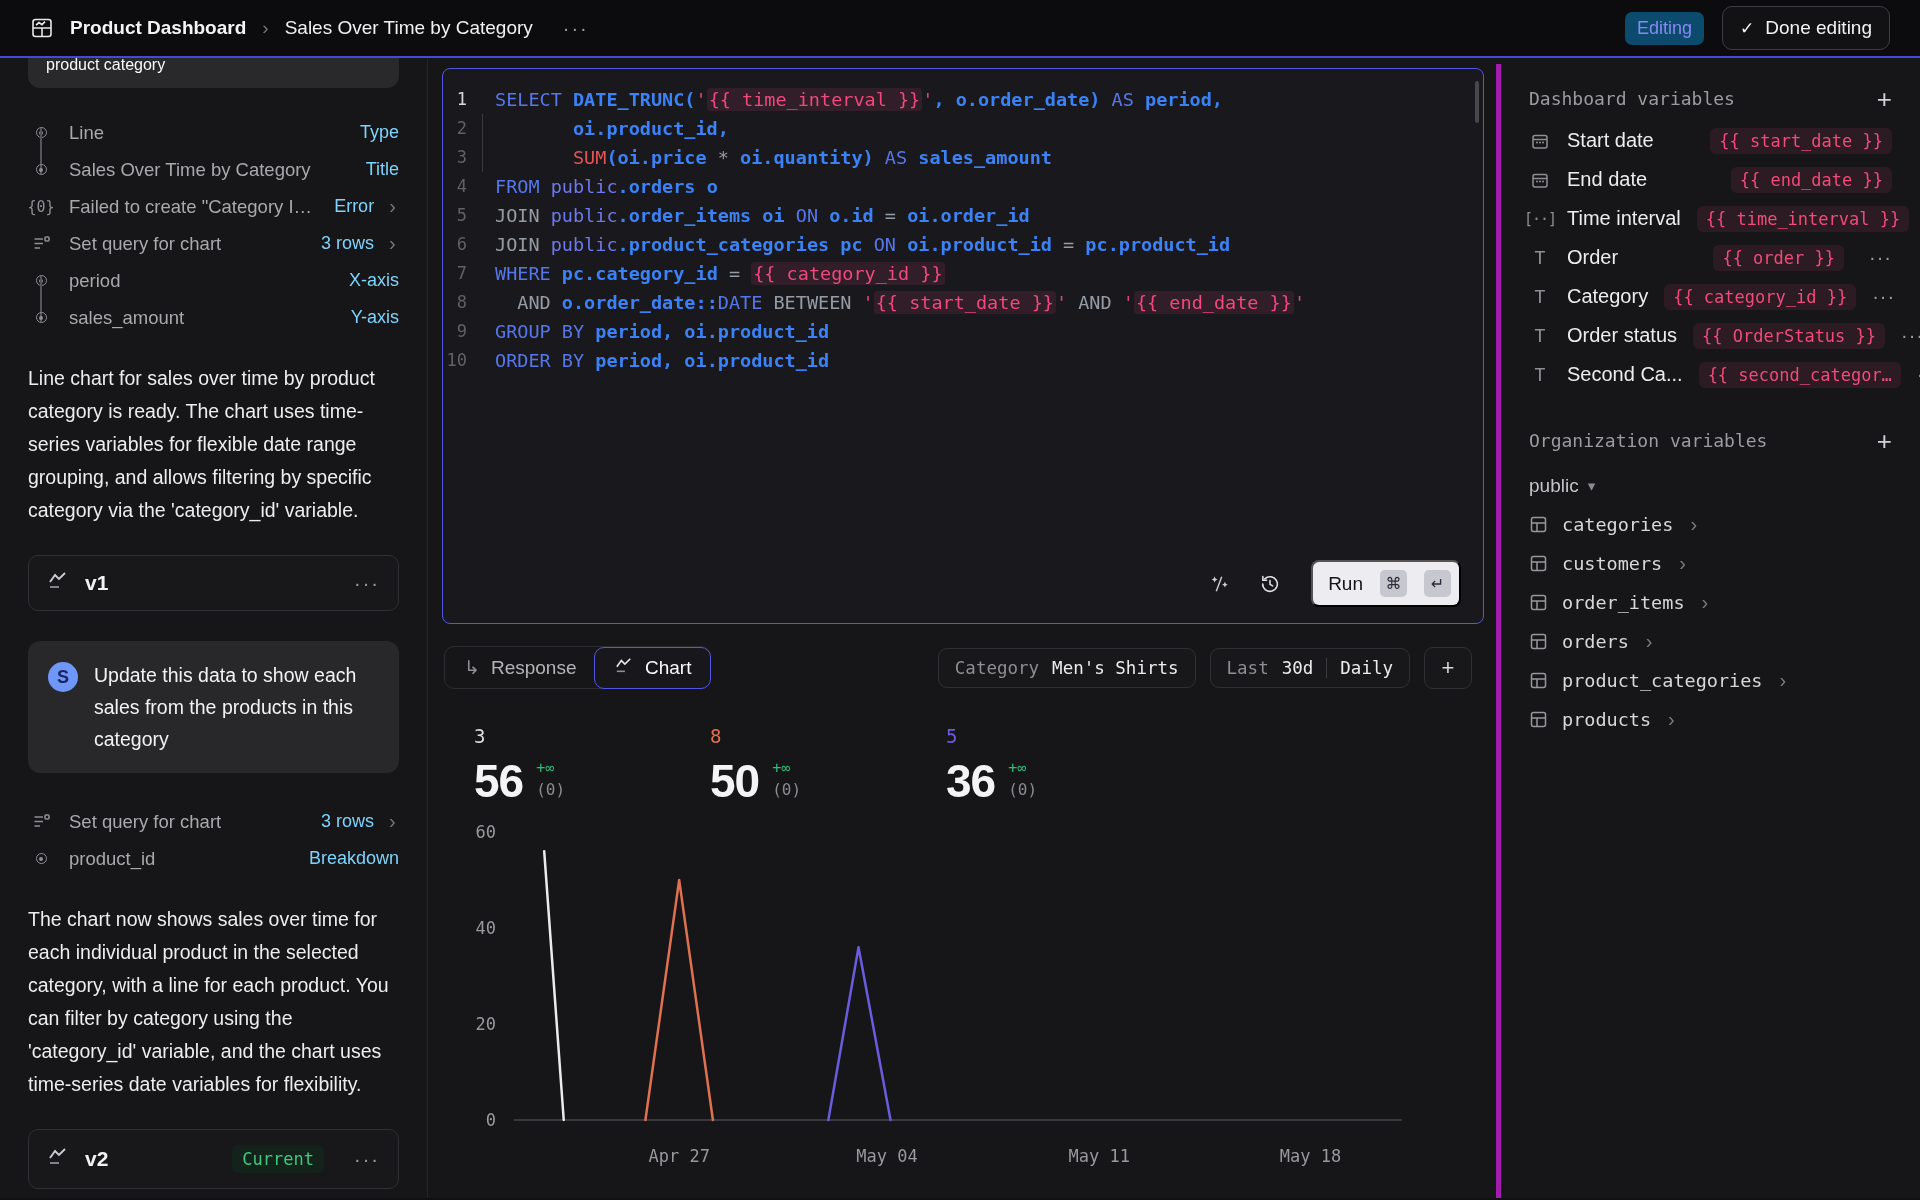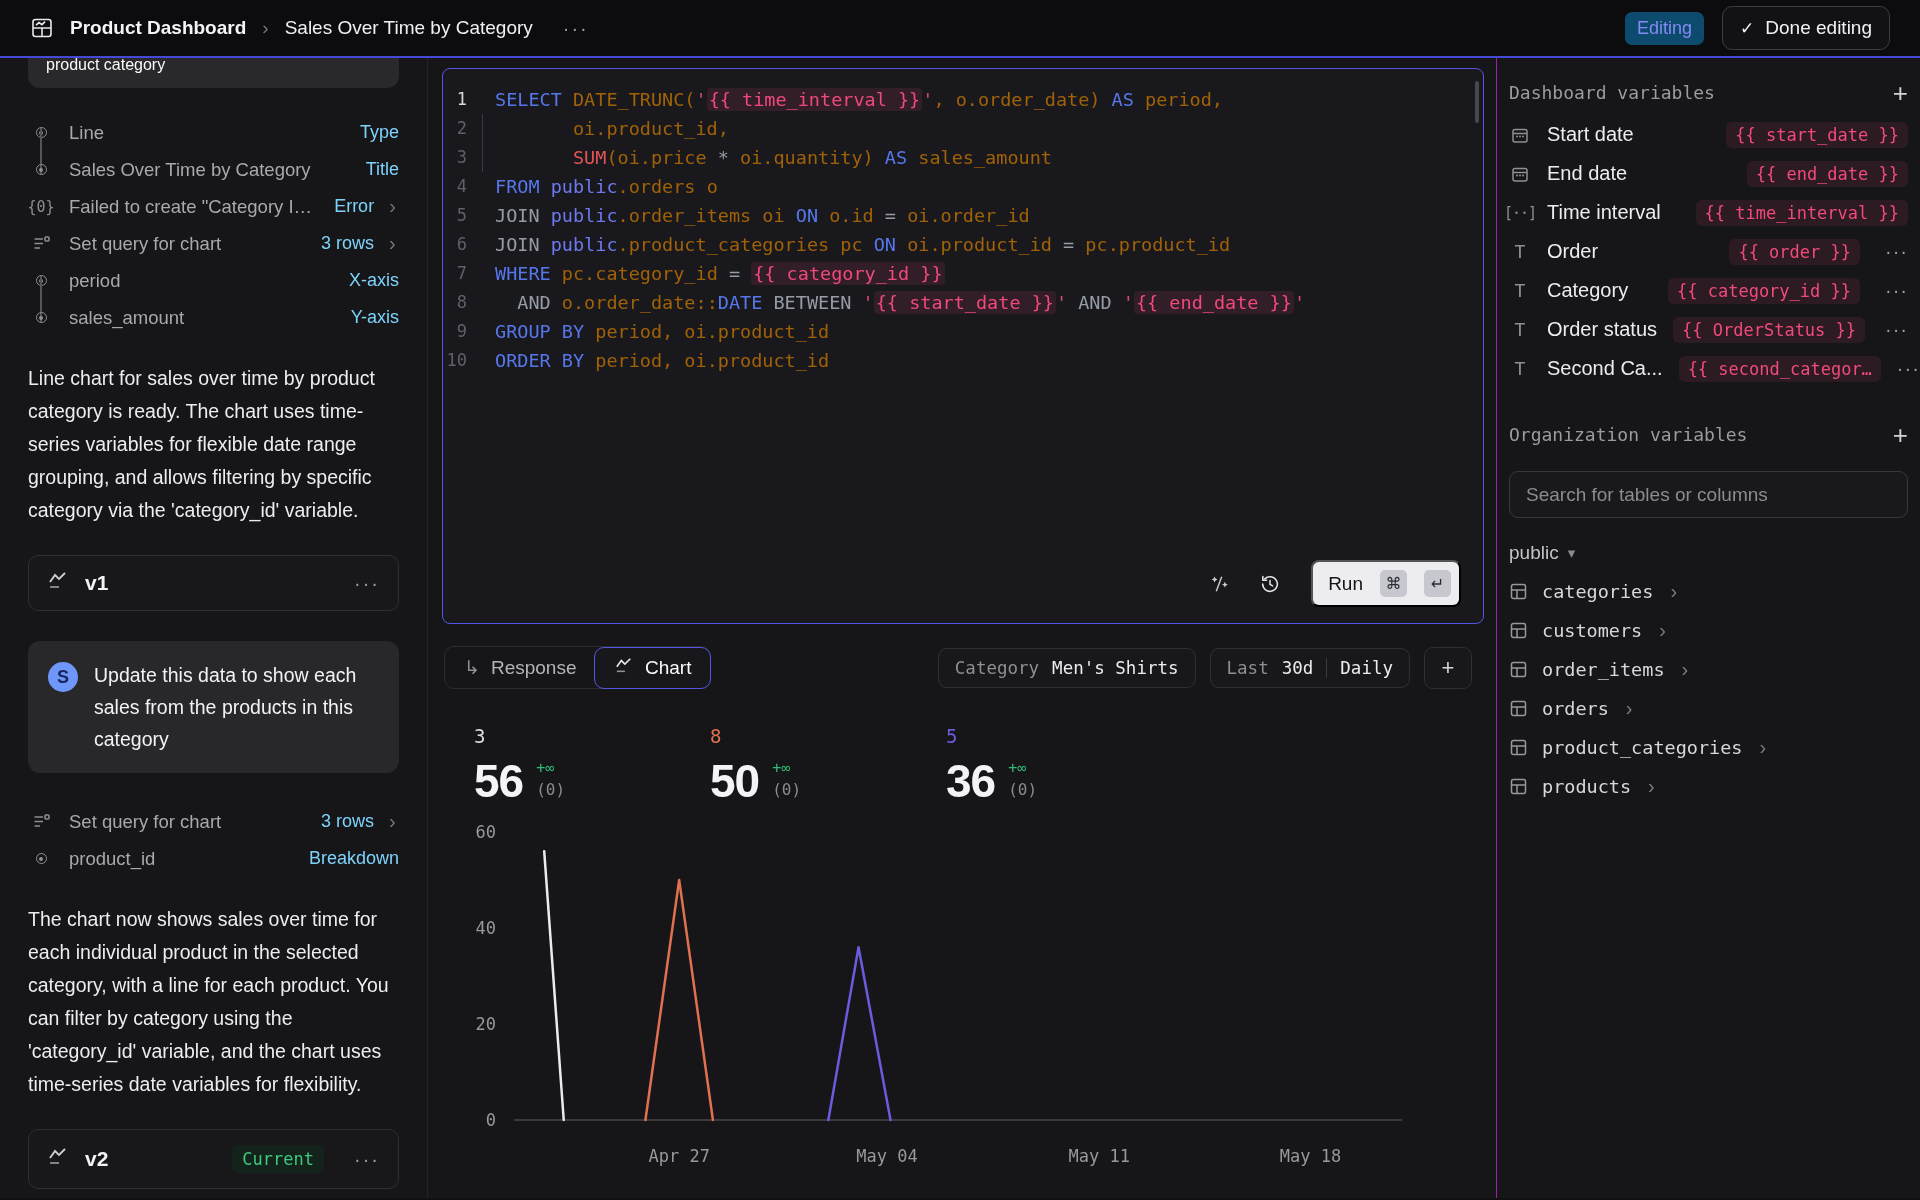--- a/index.html
+++ b/index.html
@@ -62,21 +62,21 @@
   .editor-wrap { margin:10px 12px 0 14px; border:1.5px solid #5356e2; border-radius:8px;
                  background:#19191d; height:556px; display:flex; flex-direction:column; position:relative; }
   .scroll-nub { position:absolute; right:4px; top:12px; width:4px; height:42px; background:#47474e; border-radius:2px; }
   .code-area { padding:16px 20px 0 0; font-family:"DejaVu Sans Mono",monospace; }
   .code-line { display:flex; line-height:29px; }
   .lnum { width:52px; flex:none; text-align:right; padding-right:28px; color:#5f6167; font-size:17px; }
   .code-line:first-child .lnum { color:#d8d8da; }
   .code { white-space:pre; font-size:18.5px; position:relative; }
   .code.guided::before { content:''; position:absolute; left:-13px; top:0; bottom:0; width:1px; background:#3a3b42; }
   .tk-kw { color:#5677ec; } .tk-cm { color:#969ca6; } .tk-fn { color:#e25555;text-align:center; }
-  .tk-sc { color:#6d79ee; } .tk-st { color:#d84a74; } .tk-tx { color:#a16207; }
+  .tk-sc { color:#6d79ee; } .tk-st { color:#d84a74; } .tk-tx { color:#3b82f6;font-weight:bold; }
   .tk-vr { color:#f1497b; background:rgba(241,73,123,.12); border-radius:4px; padding:1px 2px; }
   .editor-footer { margin-top:auto; display:flex; align-items:center; justify-content:flex-end;
                    gap:30px; padding:14px 22px 16px; }
   .icon-btn { display:flex; align-items:center; }
   .run-btn { display:flex; align-items:center; gap:17px; background:#ececf1; color:#141417;
              border-radius:8px; padding:8px 8px 8px 15px; font-size:19px; font-weight:500; }
   .keycap { width:27px; height:27px; background:#c7c7d0; border-radius:5px; display:flex;
             align-items:center; justify-content:center; font-size:16px; color:#2b2b31; }
 
   .results-bar { display:flex; align-items:center; margin:22px 24px 0 16px; }
@@ -96,21 +96,21 @@
   .stat { width:236px; }
   .stat-key { font-family:"DejaVu Sans Mono",monospace; font-size:19px; margin-bottom:11px; }
   .stat-main { display:flex; gap:13px; align-items:flex-start; }
   .stat-num { font-size:46px; line-height:1; color:#f4f4f6; font-weight:600; letter-spacing:-1px; }
   .stat-delta { display:flex; flex-direction:column; gap:3px; margin-top:1px; }
   .delta { color:#2ebd76; font-family:"DejaVu Sans Mono",monospace; font-size:15px; }
   .delta-sub { color:#8b8b8f; font-family:"DejaVu Sans Mono",monospace; font-size:16px; }
   .chart-wrap { margin:14px 0 0 24px; }
 
   
-  .rightbar { width:424px; flex:none; border-left:1px solid #a21caf; padding:24px 12px; overflow:hidden; }
+  .rightbar { width:424px; flex:none; border-left:5px solid #a21caf; padding:24px 28px; overflow:hidden;margin-top:6px; }
   .panel-header { display:flex; align-items:center; margin-bottom:12px; }
   .panel-title { font-family:"DejaVu Sans Mono",monospace; font-size:18px; color:#9b9ba0; }
   .panel-plus { margin-left:auto; color:#d2d2d6; font-size:26px; font-weight:300; line-height:20px; }
   .var-row { height:39px; display:flex; align-items:center; gap:16px; }
   .var-icon { width:22px; flex:none; display:flex; justify-content:center; }
   .var-label { font-size:20px; color:#ececee; white-space:nowrap; }
   .var-chip { margin-left:auto; font-family:"DejaVu Sans Mono",monospace; font-size:17px; color:#f14a7b;
               background:rgba(241,74,123,.10); padding:3px 9px; border-radius:6px; white-space:nowrap; }
   .var-dots { width:32px; text-align:right; color:#9b9b9f; font-size:20px; letter-spacing:1px; }
   .org-header { margin-top:36px; }
@@ -476,23 +476,20 @@
           <span class="var-chip">{{ second_categor…</span>
           <span class="var-dots">···</span>
         </div>
       </div>
 
     <div class="panel-header org-header">
       <span class="panel-title">Organization variables</span>
       <span class="panel-plus">+</span>
     </div>
 
-    <div class="search-box">
-      <input type="text" placeholder="Search for tables or columns" style="">
-    </div>
 
     <div class="schema-row">
       <span>public</span>
       <span class="schema-chev">▾</span>
     </div>
 
     <div class="tables" id="table-list">
         <div class="table-row">
           <span style="display: flex;">
             <svg width="19" height="19" viewBox="0 0 19 19" fill="none" stroke="#97979c" stroke-width="1.5">

